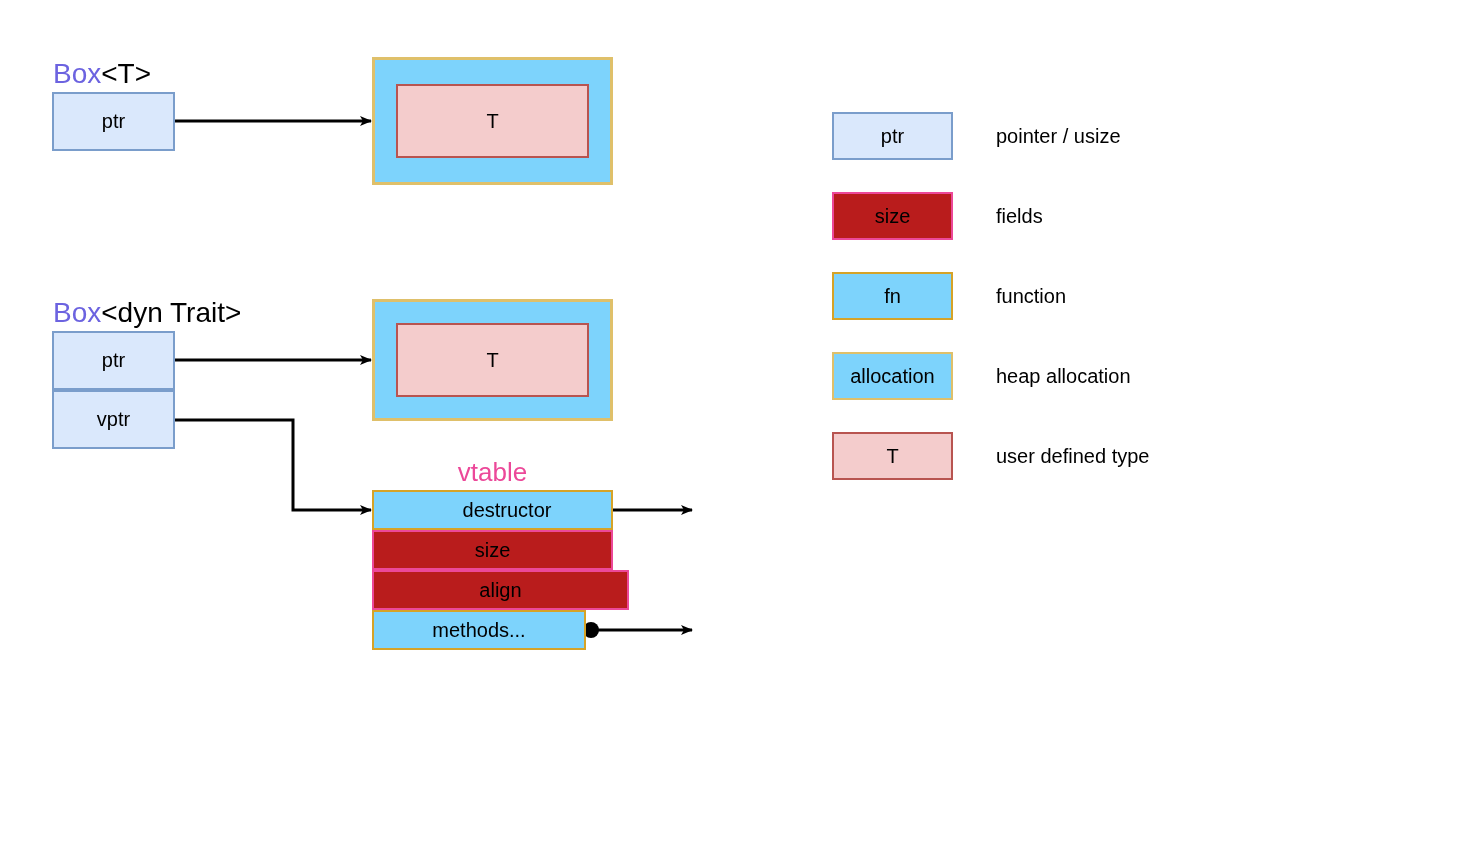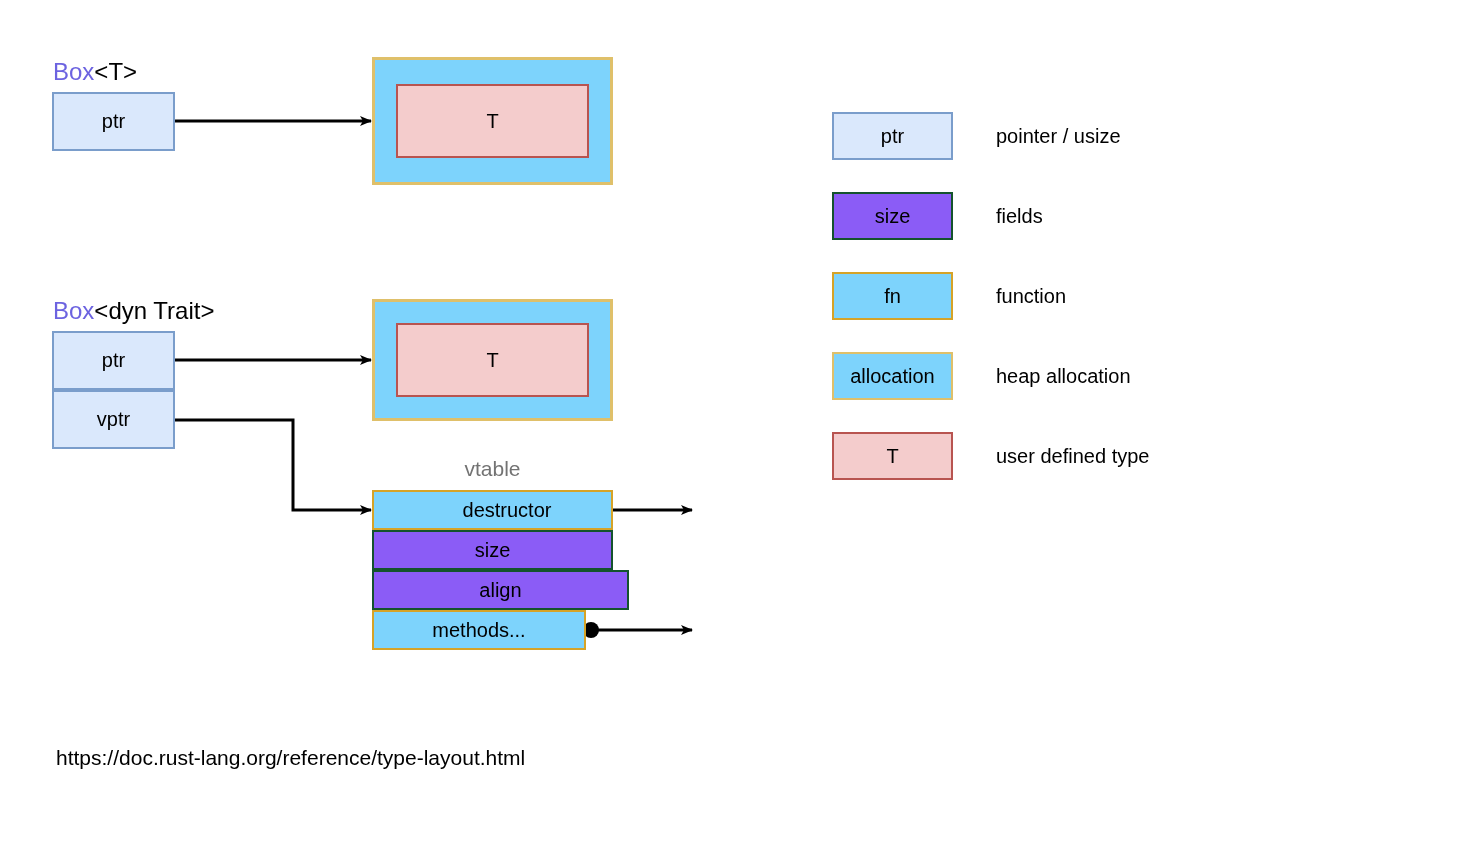--- a/index.html
+++ b/index.html
@@ -23,46 +23,46 @@
     justify-content: center;
     font-size: 20px;
     color: #000000;
     white-space: nowrap;
   }
   .ptr-box {
     background: #dae8fc;
     border: 2px solid #7a9dcb;
   }
   .fields-box {
-    background: #8b5cf6;
-    border: 2px solid #14532d;
+    background: #b91c1c;
+    border: 2px solid #ec4899;
   }
   .fn-box {
     background: #7dd3fc;
     border: 2px solid #d6a327;
   }
   .alloc-box {
     background: #7dd3fc;
     border: 3px solid #dfc06a;
   }
   .type-box {
     background: #f4cccc;
     border: 2px solid #b85450;
   }
   .label {
     position: absolute;
-    font-size: 24px;
+    font-size: 28px;
     color: #000000;
     white-space: nowrap;
   }
   .label-purple { color: #6c63e0; }
   .caption {
     position: absolute;
-    font-size: 21px;
-    color: #737373;
+    font-size: 26px;
+    color: #ec4899;
     white-space: nowrap;
   }
   .legend-text {
     position: absolute;
     font-size: 20px;
     color: #000000;
     white-space: nowrap;
   }
   .url-text {
     position: absolute;
@@ -170,15 +170,14 @@
   <div class="box alloc-box" style="left:832px; top:352px; width:121px; height:48px; border-width:2px;">
     <span>allocation</span>
   </div>
   <div class="legend-text" style="left:996px; top:365px;text-align:center;">heap allocation</div>
 
   <div class="box type-box" style="left:832px; top:432px; width:121px; height:48px;">
     <span>T</span>
   </div>
   <div class="legend-text" style="left:996px; top:445px;">user defined type</div>
 
-  <div class="url-text" style="left:56px; top:746px;">https://doc.rust-lang.org/reference/type-layout.html</div>
 
 </div>
 
 </body></html>

